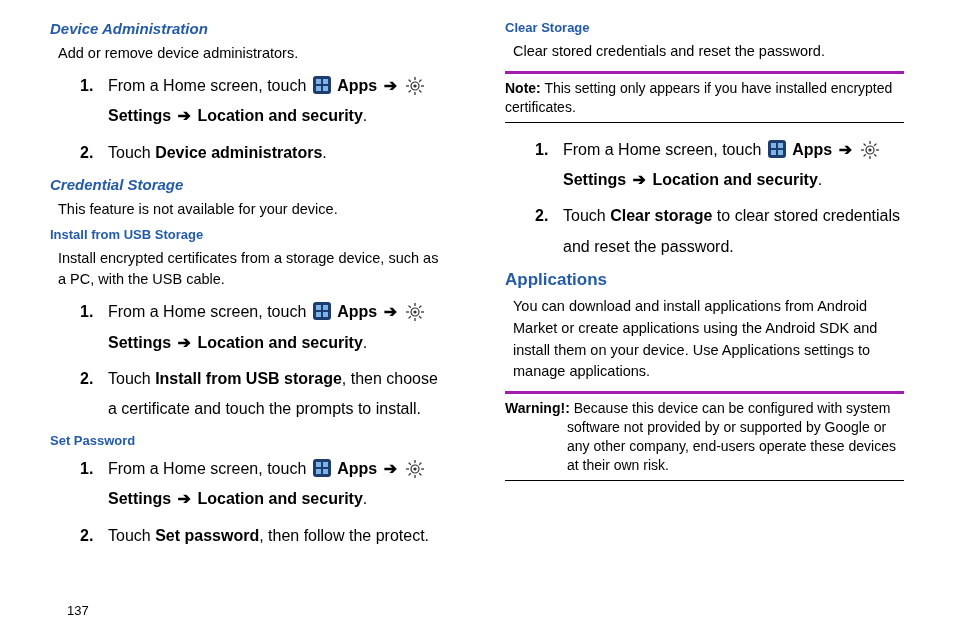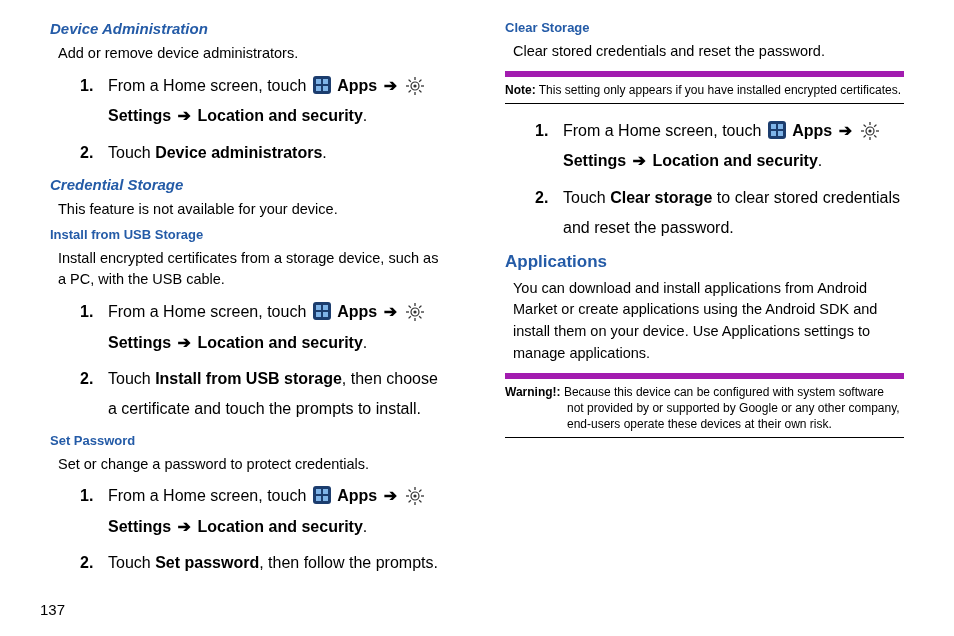--- a/index.html
+++ b/index.html
@@ -94,34 +94,34 @@
     }
     .icon-settings {
       display: inline-block;
       width: 18px;
       height: 18px;
       vertical-align: -4px;
       margin: 0 2px;
       position: relative;
     }
     .note-box {
-      border-top: 6px solid #a21caf;
+      border-top: 3px solid #a21caf;
       border-bottom: 1px solid #000;
       padding: 5px 0;
-      font-size: 12px;
+      font-size: 14px;
       line-height: 1.35;
       margin: 8px 0 12px 0;
     }
     .note-label { font-weight: bold; }
     .warning-indent { padding-left: 62px; text-indent: -62px; }
     .page-num {
       position: absolute;
       bottom: 18px;
-      left: 40px;
-      font-size: 15px;
+      left: 67px;
+      font-size: 13px;
     }
   </style>
 </head>
 <body>
 
 <svg width="0" height="0" style="position:absolute">
   <defs>
     <g id="gear">
       <circle cx="9" cy="9" r="4" fill="none" stroke="#333" stroke-width="1.2"></circle>
       <g stroke="#333" stroke-width="1.3">
@@ -179,36 +179,35 @@
         <span class="bold">Settings</span>
         <span class="arrow">➔</span>
         <span class="bold">Location and security</span>.
       </li>
       <li>
         <span>Touch </span><span class="bold">Install from USB storage</span><span>, then choose a certificate and touch the prompts to install.</span>
       </li>
     </ol>
 
     <div class="h-blue-small">Set Password</div>
-    <div class="body-text">Set or change a password to protect credentials.</div>
-    <ol class="steps">
-      <li>
-        <span>From a Home screen, touch </span>
-        <span class="icon-apps"></span>
-        <span class="bold">Apps</span>
-        <span class="arrow">➔</span>
-        <span class="icon-settings"><svg width="18" height="18">
-              <use href="#gear"></use>
-            </svg></span>
-        <span class="bold">Settings</span>
-        <span class="arrow">➔</span>
-        <span class="bold">Location and security</span>.
-      </li>
-      <li>
-        <span>Touch </span><span class="bold">Set password</span><span>, then follow the prompts.</span>
+    <ol class="steps">
+      <li>
+        <span>From a Home screen, touch </span>
+        <span class="icon-apps"></span>
+        <span class="bold">Apps</span>
+        <span class="arrow">➔</span>
+        <span class="icon-settings"><svg width="18" height="18">
+              <use href="#gear"></use>
+            </svg></span>
+        <span class="bold">Settings</span>
+        <span class="arrow">➔</span>
+        <span class="bold">Location and security</span>.
+      </li>
+      <li>
+        <span>Touch </span><span class="bold">Set password</span><span>, then follow the protect.</span>
       </li>
     </ol>
   </div>
 
   <div class="col">
     <div class="h-blue-small" style="margin-top:0">Clear Storage</div>
     <div class="body-text">Clear stored credentials and reset the password.</div>
 
     <div class="note-box">
       <span class="note-label">Note:</span><span> This setting only appears if you have installed encrypted certificates.</span>

